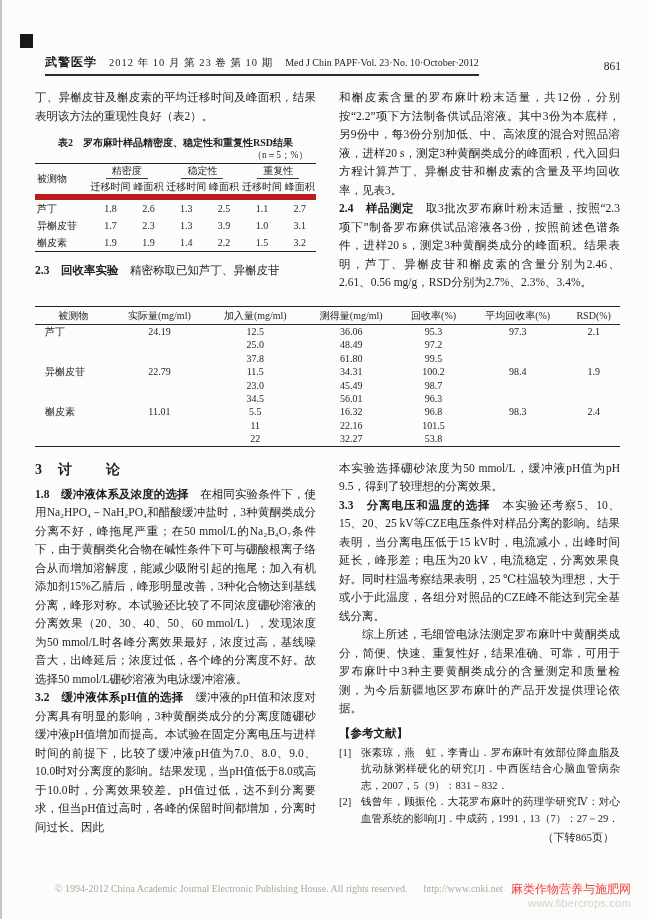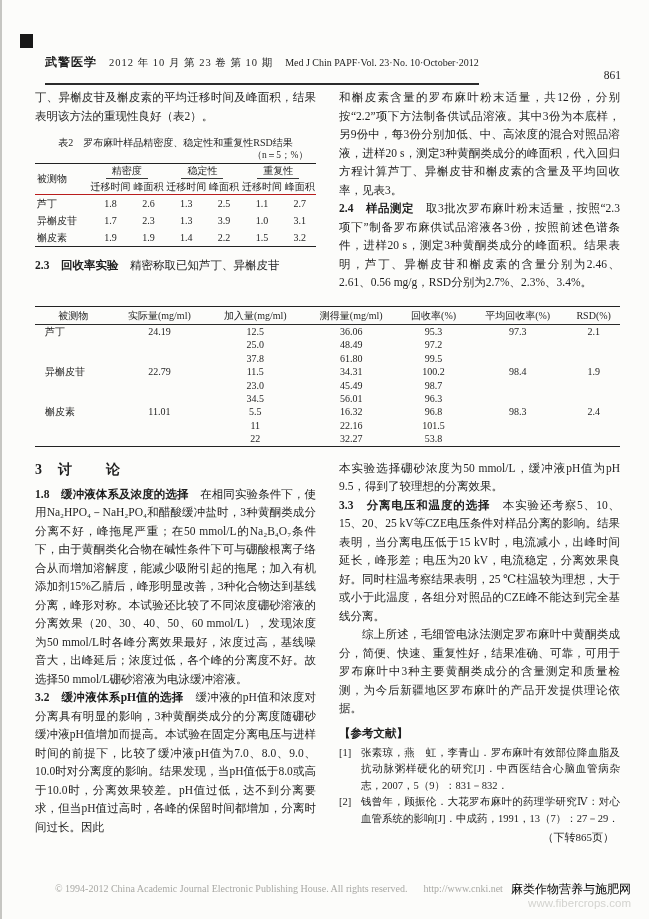--- a/index.html
+++ b/index.html
@@ -11,42 +11,42 @@
     background:#fcfcfa;
     font-family:"Liberation Serif","DejaVu Serif",serif;
     color:#1e1e1e;
     overflow:hidden;
   }
   .edge-line{position:absolute;left:0;top:0;width:2px;height:100%;background:#c6c6c2;}
   .corner-mark{position:absolute;left:20px;top:34px;width:13px;height:14px;background:#181818;}
 
   
   .header{position:absolute;left:45px;top:54px;width:576px;display:flex;justify-content:space-between;align-items:flex-end;}
-  .header-left{border-bottom:2px solid #2b2b2b;padding-bottom:12px;display:flex;gap:12px;align-items:baseline;white-space:nowrap;}
+  .header-left{border-bottom:2px solid #2b2b2b;padding-bottom:3px;display:flex;gap:12px;align-items:baseline;white-space:nowrap;}
   .j-cn{font-weight:bold;font-size:12px;letter-spacing:1px;}
   .j-issue{font-size:10.5px;letter-spacing:1px;}
   .j-en{font-size:10px;}
   .page-num{font-size:11.5px;padding-bottom:4px;}
 
   
   .content{position:absolute;left:35px;top:88px;width:585px;}
   .cols{display:flex;gap:23px;}
   .col{width:286px;}
   .cols.top{min-height:210px;}
   p.body-text{margin:0;font-size:11.5px;line-height:18.5px;text-align:justify;}
   p.body-text b{font-weight:bold;}
   .indent{ text-indent:2em; }
 
   
   .t2-capwrap{margin-top:11px;}
-  .t2-cap{text-align:center;font-size:10px;font-weight:normal;line-height:13px;}
+  .t2-cap{text-align:center;font-size:10px;font-weight:bold;line-height:13px;}
   .t2-note{text-align:right;font-size:9.5px;line-height:12px;padding-right:8px;}
   table.t2{width:100%;border-collapse:collapse;font-size:10px;margin-top:2px;border-top:1.5px solid #222;}
   .t2 th,.t2 td{font-weight:normal;text-align:center;padding:1px 0;line-height:12px;}
-  .t2 thead tr.subrow{border-bottom:1px solid #b91c1c;}
+  .t2 thead tr.subrow{border-bottom:6px solid #b91c1c;}
   .t2 th.grp span{display:inline-block;border-bottom:1px solid #3a3a3a;padding:0 6px 1px 6px;}
   .t2 th.stub{text-align:left;padding-left:2px;width:52px;}
   .t2 tbody{border-bottom:1.5px solid #222;}
   .t2 tbody td{line-height:15px;}
   .t2 tbody td:first-child{text-align:left;padding-left:2px;}
 
   
   .t3-block{margin-top:8px;}
   .t3-capwrap{position:relative;text-align:center;font-size:10px;line-height:14px;}
   .t3-cap{font-weight:bold;}
@@ -64,21 +64,21 @@
   .refs-head{margin:8px 0 4px 0;font-size:11.5px;font-weight:bold;}
   .ref-item{display:flex;font-size:10.5px;line-height:16.5px;text-align:justify;}
   .ref-label{width:22px;flex:none;}
   .ref-text{flex:1;}
   .continuation{text-align:right;font-size:11px;margin-top:3px;padding-right:6px;}
 
   
   .footer{position:absolute;left:55px;top:883px;font-size:10px;color:#a8a8a4;white-space:nowrap;}
   .footer .url{margin-left:16px;}
   .watermark{position:absolute;right:18px;top:882px;text-align:right;line-height:14px;z-index:2;}
-  .wm1{font-size:12px;color:#000000;}
+  .wm1{font-size:12px;color:#ef4444;}
   .wm2{font-size:11.5px;color:#d3d3cf;font-family:"Liberation Sans",sans-serif;}
 </style>
 </head>
 <body>
 
 <div class="page">
   <div class="edge-line"></div>
   <div class="corner-mark"></div>
 
   <div class="header">

